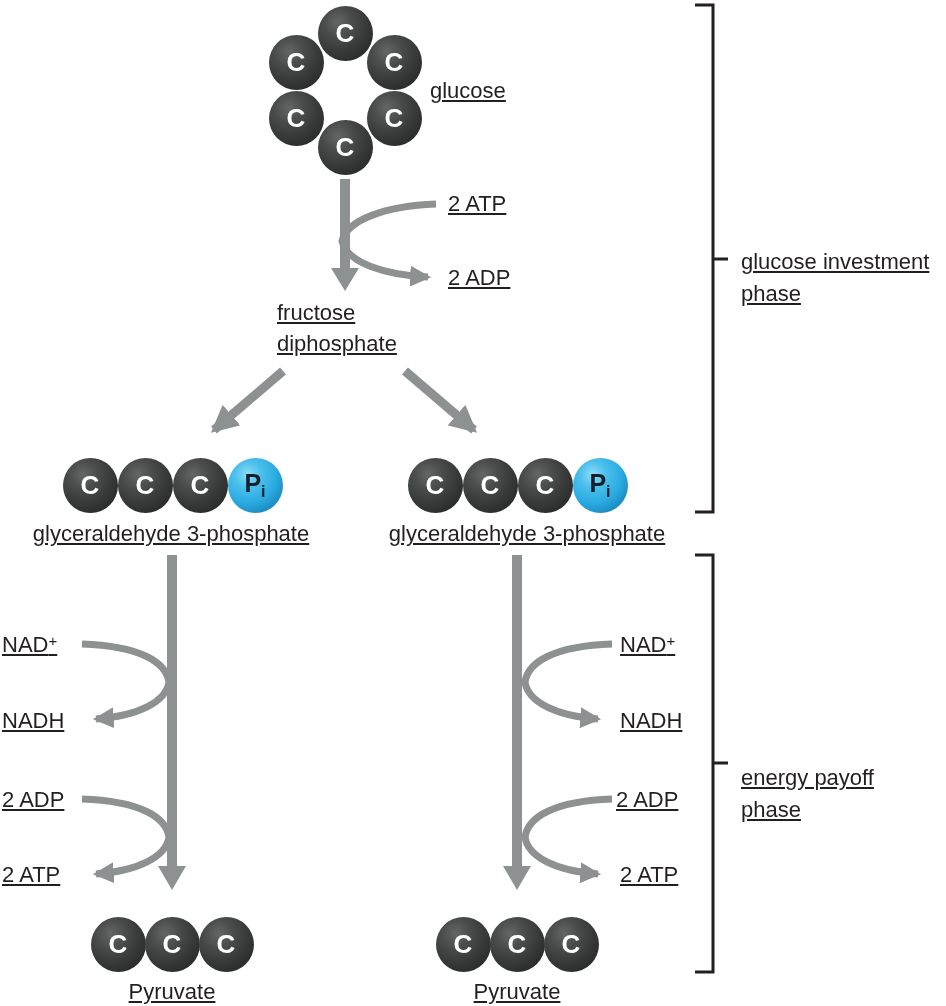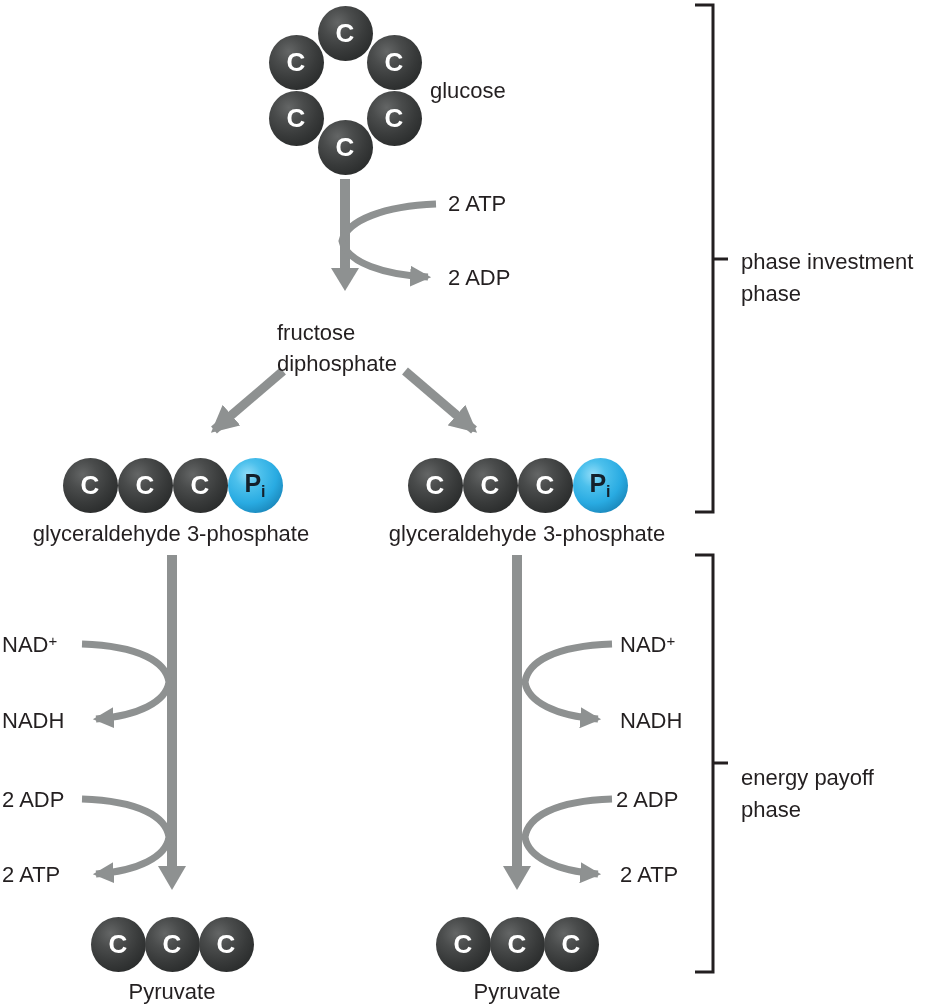--- a/index.html
+++ b/index.html
@@ -11,24 +11,24 @@
     --pi_rim:#1272a4;
     --c_letter:#ffffff;
     --pi_letter:#14202b;
   }
   html,body{margin:0;padding:0;background:#ffffff;}
   .canvas{
     position:relative;width:946px;height:1006px;background:#ffffff;overflow:hidden;
     font-family:"Liberation Sans","DejaVu Sans",sans-serif;color:var(--ink);
   }
   svg.layer{position:absolute;left:0;top:0;width:946px;height:1006px;}
-  .lbl{position:absolute;font-size:22px;line-height:26px;color:var(--ink);white-space:nowrap;}
+  .lbl{position:absolute;font-size:22px;line-height:26px;color:var(--ink);white-space:nowrap;text-decoration:underline;}
   .lbl.center{transform:translateX(-50%);}
   .lbl sup{font-size:15px;line-height:0;vertical-align:6px;}
-  .multiline{line-height:31px;margin-top:20px;}
+  .multiline{line-height:31px;}
   .sphere{
     position:absolute;width:55px;height:55px;margin-left:-27.5px;margin-top:-27.5px;
     border-radius:50%;display:flex;align-items:center;justify-content:center;
   }
   .sphere.carbon{
     background:radial-gradient(circle at 36% 30%, #646666 0%, var(--carbon_core) 28%, #383a3a 55%, var(--carbon_rim) 92%);
     color:var(--c_letter);font-weight:bold;font-size:26px;
   }
   .sphere.phosphate{
     background:radial-gradient(circle at 36% 30%, #90dcf8 0%, #4cc0ec 25%, var(--pi_core) 55%, var(--pi_rim) 95%);
@@ -182,21 +182,21 @@
     <div class="sphere carbon" style="left:517px;top:944px">
         <span>C</span>
       </div>
     <div class="sphere carbon" style="left:571px;top:944px">
         <span>C</span>
       </div>
   </div>
   <div class="lbl center" style="left:517px;top:979px">Pyruvate</div>
 
   <div class="lbl" style="left:741px;top:246px;line-height:32px">
-    <div>phase investment</div>
+    <div>glucose investment</div>
     <div>phase</div>
   </div>
   <div class="lbl" style="left:741px;top:762px;line-height:32px">
     <div>energy payoff</div>
     <div>phase</div>
   </div>
 
 </div>
 
 </body></html>

